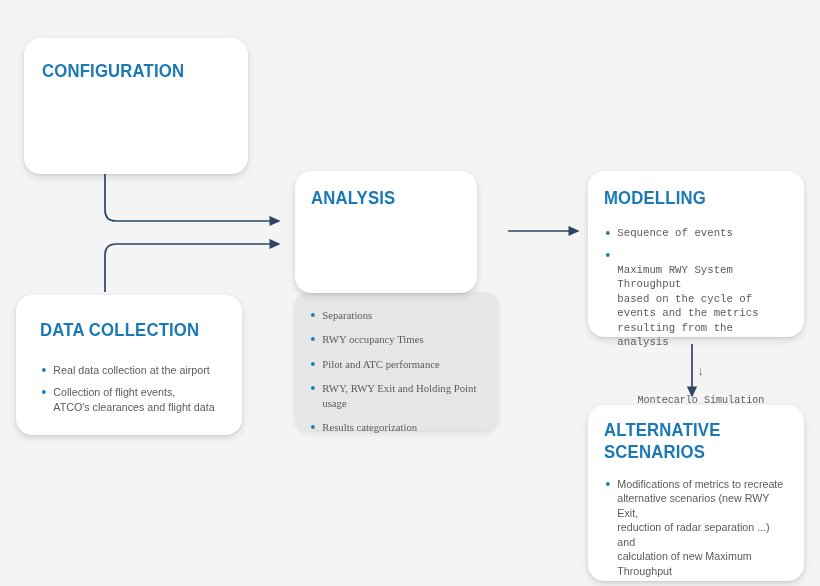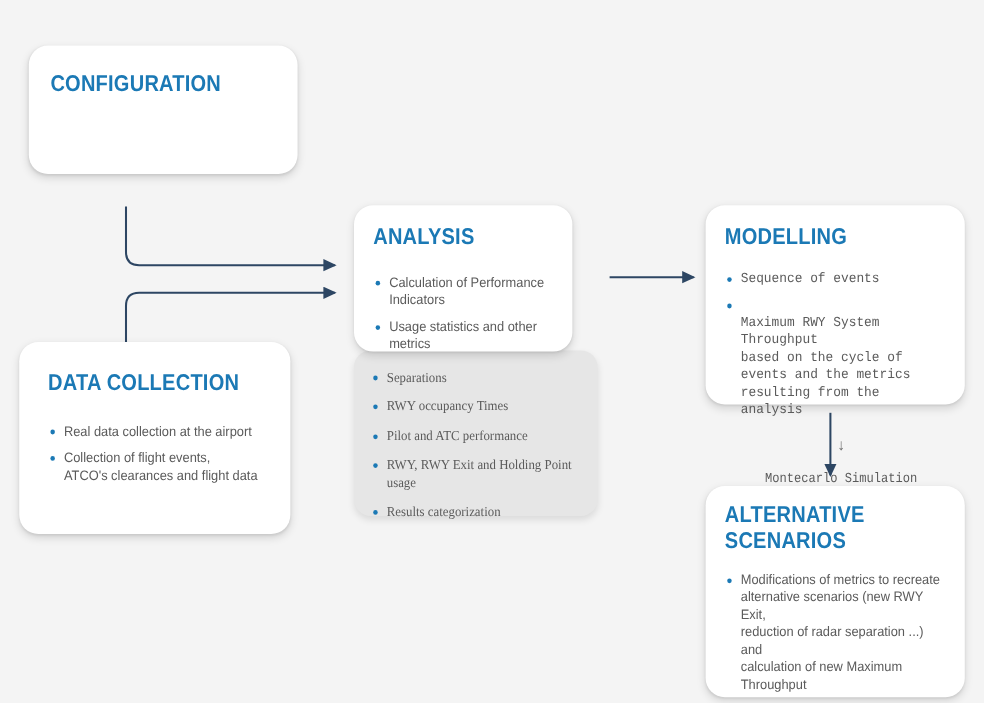--- a/index.html
+++ b/index.html
@@ -83,25 +83,25 @@
     height: 4px;
     border-radius: 50%;
     background: #1b79b5;
   }
   .gray-panel ul.bullets li {
     margin-bottom: 10px;
     color: #5b5b5b;
   }
 
   
-  #card-configuration { left: 24px;  top: 38px;  width: 224px; height: 107px; }
+  #card-configuration { left: 24px;  top: 38px;  width: 224px; height: 136px; }
   #card-configuration .card-title { position:absolute; left: 18px; top: 22px; }
   #card-configuration .bullets    { position:absolute; left: 20px; top: 67px; width: 190px; }
 
-  #card-datacollection { left: 16px; top: 285px; width: 226px; height: 160px; }
+  #card-datacollection { left: 16px; top: 295px; width: 226px; height: 140px; }
   #card-datacollection .card-title { position:absolute; left: 24px; top: 24px; }
   #card-datacollection .bullets    { position:absolute; left: 26px; top: 68px; width: 192px; }
 
   #panel-analysis-extra { left: 295px; top: 292px; width: 203px; height: 138px; }
   #panel-analysis-extra .bullets { position:absolute; left: 16px; top: 16px; width: 180px; font-family: Liberation Serif, serif; }
 
   #card-analysis { left: 295px; top: 171px; width: 182px; height: 122px; }
   #card-analysis .card-title { position:absolute; left: 16px; top: 16px; }
   #card-analysis .bullets    { position:absolute; left: 18px; top: 58px; width: 178px; }
 
@@ -173,24 +173,20 @@
       <li>Separations</li>
       <li>RWY occupancy Times</li>
       <li>Pilot and ATC performance</li>
       <li>RWY, RWY Exit and Holding Point usage</li>
       <li>Results categorization</li>
     </ul>
   </div>
 
   <div class="card" id="card-analysis">
     <div class="card-title">ANALYSIS</div>
-    <ul class="bullets">
-      <li>Calculation of Performance Indicators</li>
-      <li>Usage statistics and other metrics</li>
-    </ul>
   </div>
 
   <div class="card" id="card-modelling">
     <div class="card-title">MODELLING</div>
     <ul class="bullets">
       <li>Sequence of events</li>
       <li>
         <span>Maximum RWY System Throughput
 based on the cycle of events and the metrics
 resulting from the analysis</span>

